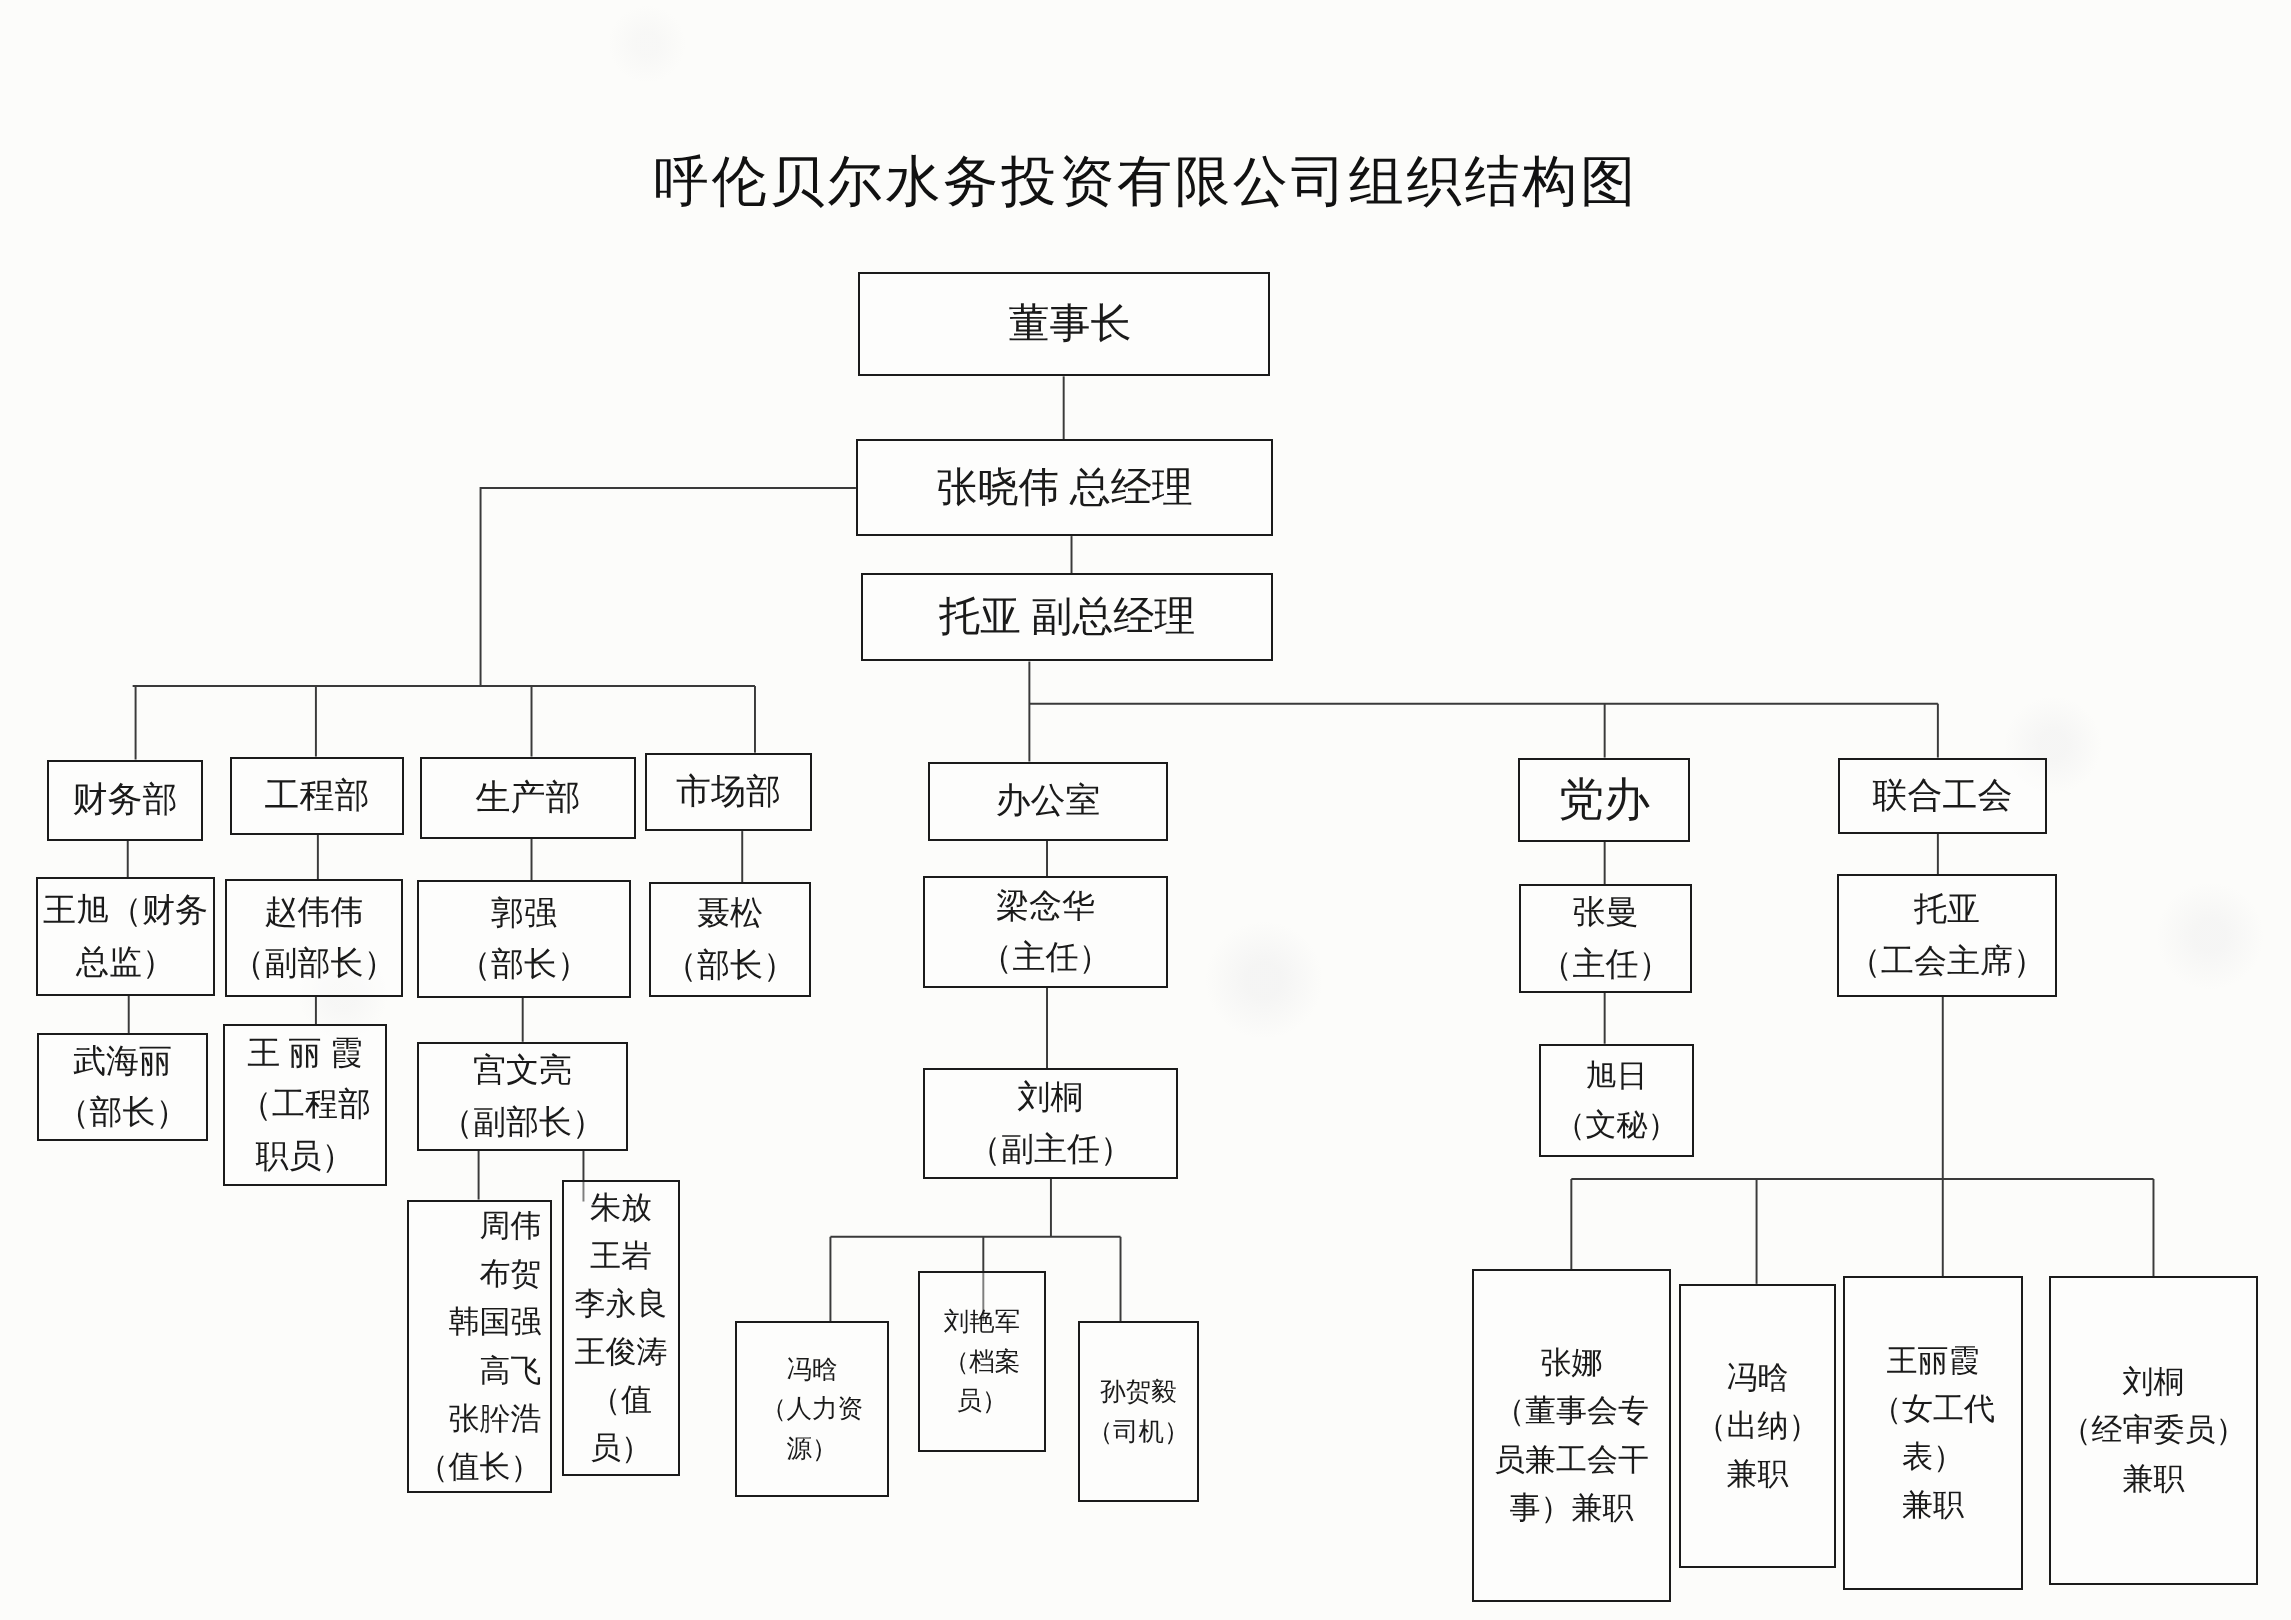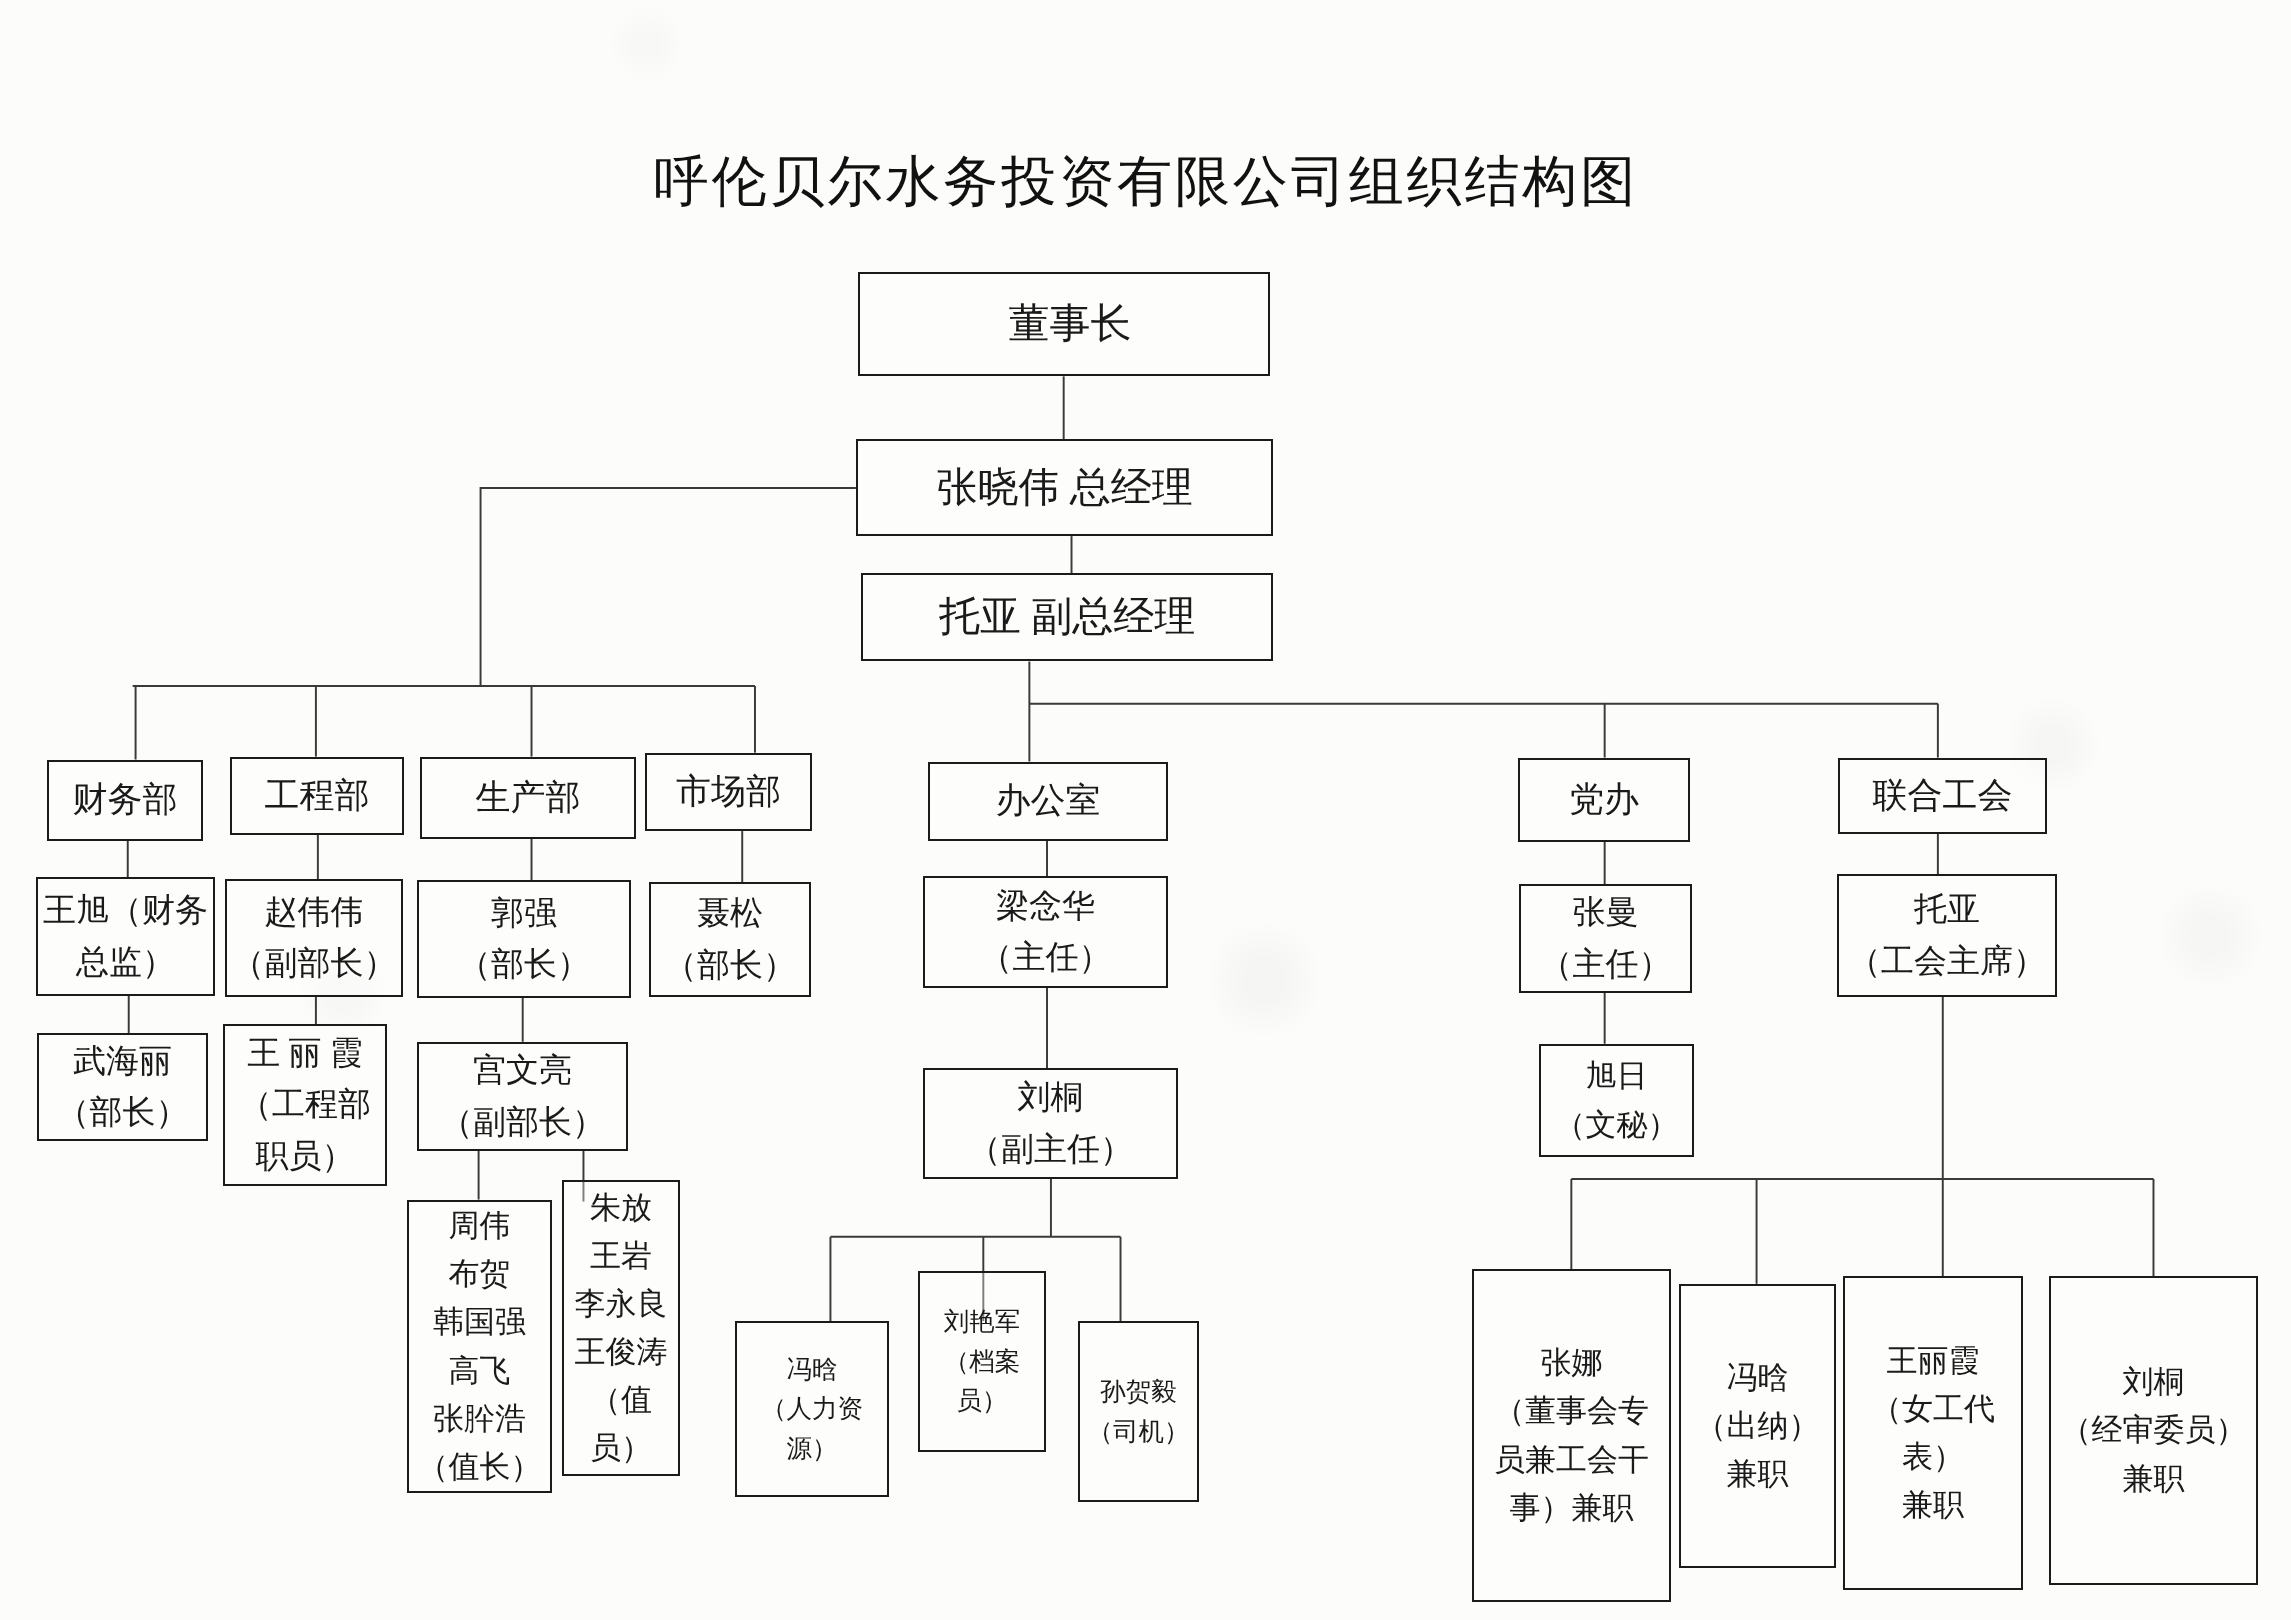--- a/index.html
+++ b/index.html
@@ -109,21 +109,21 @@
       <div class="org-box" style="left: 420px; top: 757px; width: 216px; height: 82px; border-color: rgb(27, 27, 27);">
         <span class="label" style="font-size: 35px;">生产部</span>
       </div>
       <div class="org-box" style="left: 645px; top: 753px; width: 167px; height: 78px; border-color: rgb(27, 27, 27);">
         <span class="label" style="font-size: 35px;">市场部</span>
       </div>
       <div class="org-box" style="left: 928px; top: 762px; width: 240px; height: 79px; border-color: rgb(27, 27, 27);">
         <span class="label" style="font-size: 35px;">办公室</span>
       </div>
       <div class="org-box" style="left: 1518px; top: 758px; width: 172px; height: 84px; border-color: rgb(27, 27, 27);">
-        <span class="label" style="font-size: 35px;">党办</span>
+        <span class="label" style="font-size: 46px;">党办</span>
       </div>
       <div class="org-box" style="left: 1838px; top: 758px; width: 209px; height: 76px; border-color: rgb(27, 27, 27);">
         <span class="label" style="font-size: 35px;">联合工会</span>
       </div>
       <div class="org-box" style="left: 36px; top: 877px; width: 179px; height: 119px; border-color: rgb(27, 27, 27);">
         <span class="label" style="font-size: 33px;">王旭（财务
 总监）</span>
       </div>
       <div class="org-box" style="left: 225px; top: 879px; width: 178px; height: 118px; border-color: rgb(27, 27, 27);">
         <span class="label" style="font-size: 33px;">赵伟伟
@@ -164,21 +164,21 @@
       </div>
       <div class="org-box" style="left: 923px; top: 1068px; width: 255px; height: 111px; border-color: rgb(27, 27, 27);">
         <span class="label" style="font-size: 33px;">刘桐
 （副主任）</span>
       </div>
       <div class="org-box" style="left: 1539px; top: 1044px; width: 155px; height: 113px; border-color: rgb(27, 27, 27);">
         <span class="label" style="font-size: 31px;">旭日
 （文秘）</span>
       </div>
       <div class="org-box" style="left: 407px; top: 1200px; width: 145px; height: 293px; border-color: rgb(27, 27, 27);">
-        <span class="label" style="font-size: 31px;">周伟
+        <span class="label" style="font-size: 31px; text-align: right;">周伟
 布贺
 韩国强
 高飞
 张肸浩
 （值长）</span>
       </div>
       <div class="org-box" style="left: 562px; top: 1180px; width: 118px; height: 296px; border-color: rgb(27, 27, 27);">
         <span class="label" style="font-size: 31px;">朱放
 王岩
 李永良

